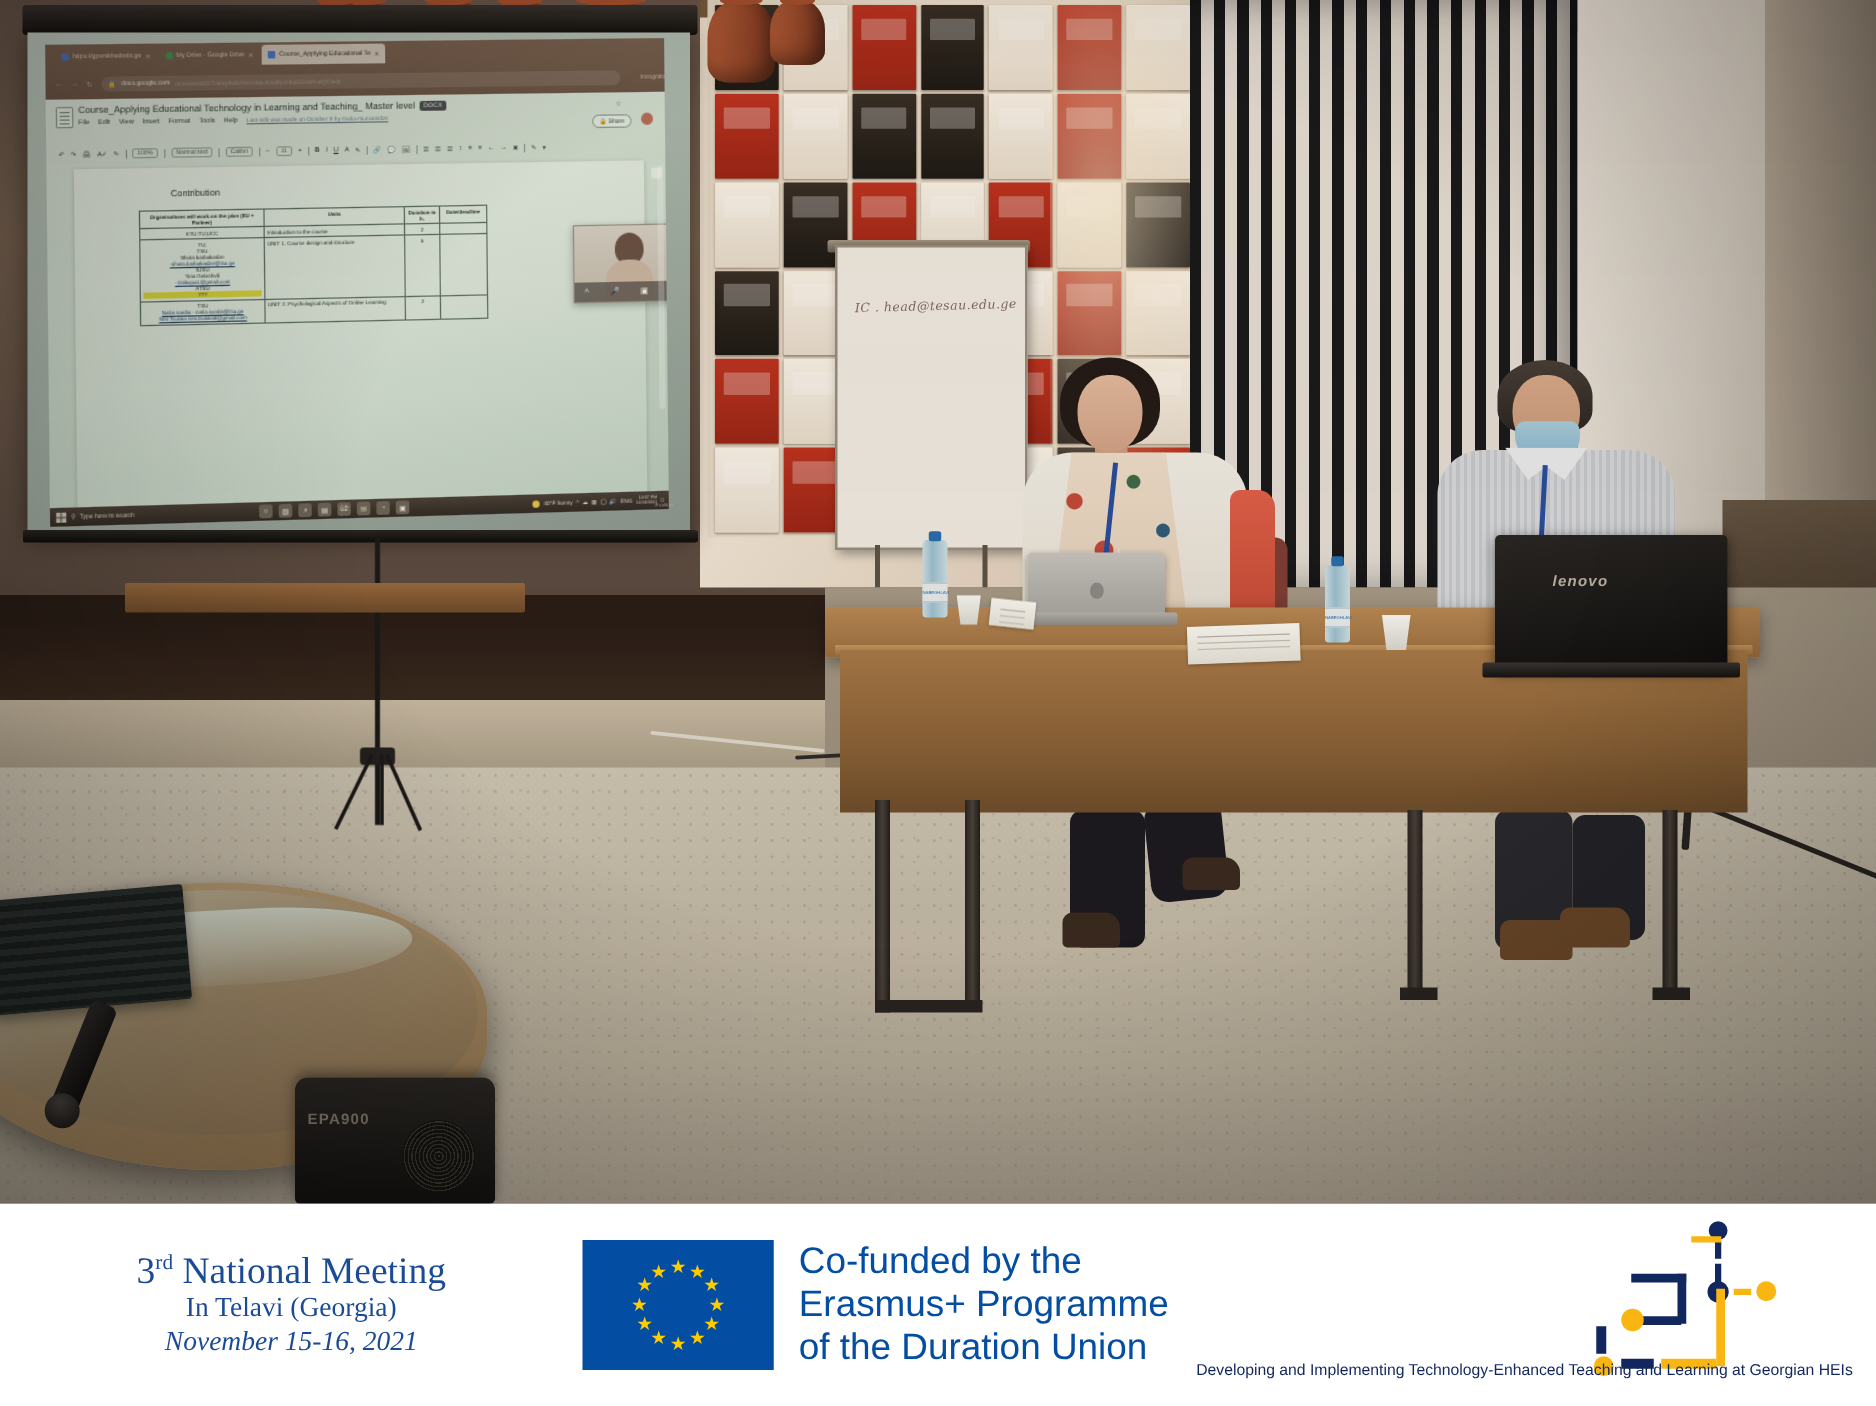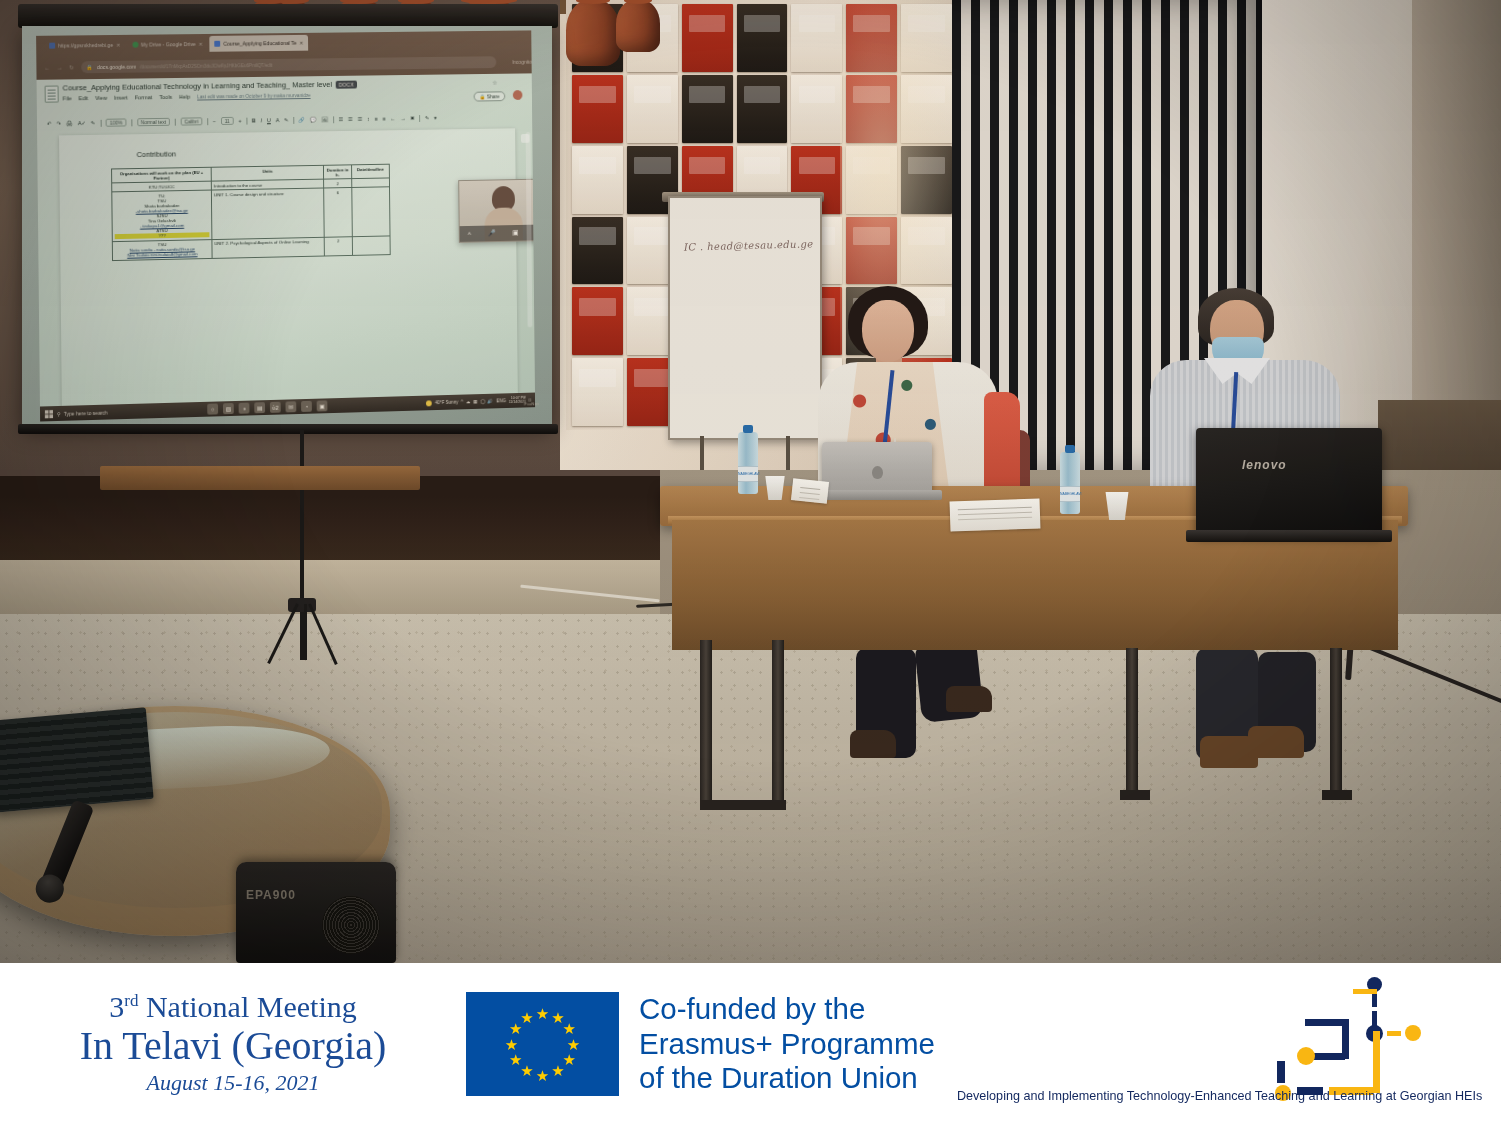--- a/index.html
+++ b/index.html
@@ -295,21 +295,21 @@
     background:radial-gradient(ellipse at 52% 42%,rgba(0,0,0,0) 45%,rgba(0,0,0,.34) 100%);}
   .warmcast{position:absolute;left:0;top:0;width:1501px;height:963px;pointer-events:none;
     background:linear-gradient(180deg,rgba(120,80,40,.10),rgba(60,40,20,.06));mix-blend-mode:multiply;}
 
   
   .banner{position:absolute;left:0;top:963px;width:1501px;height:162px;background:#fff;
     display:flex;align-items:center;}
   .b-left{width:466px;text-align:center;color:#1b4b96;font-family:"Liberation Serif",serif;}
   .b-left .l1{font-size:30px;line-height:1.12;}
   .b-left .l1 sup{font-size:17px;}
-  .b-left .l2{font-size:40px;line-height:1.12;}
+  .b-left .l2{font-size:22px;line-height:1.12;}
   .b-left .l3{font-size:22px;font-style:italic;line-height:1.3;margin-top:1px;}
   .eu{display:flex;align-items:center;gap:20px;}
   .euflag{width:153px;height:104px;background:#034ea2;position:relative;flex:none;}
   .star{position:absolute;width:15px;height:15px;color:#ffcc00;font-size:15px;line-height:15px;
     text-align:center;}
   .eutext{font-size:29.5px;line-height:1.17;color:#034ea2;font-family:"Liberation Sans",sans-serif;white-space:nowrap;}
   .ditech{position:relative;margin-left:18px;width:500px;height:150px;}
   .dt-word{position:absolute;left:6px;top:18px;font-size:84px;font-weight:bold;
     letter-spacing:-3px;font-family:"Liberation Sans",sans-serif;line-height:1;}
   .dt-di{color:#f9b612;}
@@ -707,21 +707,21 @@
 
     <div class="warmcast"></div>
     <div class="vignette"></div>
   </div>
 
   <div class="banner">
 
     <div class="b-left">
       <div class="l1"><span>3</span><sup>rd</sup><span> National Meeting</span></div>
       <div class="l2">In Telavi (Georgia)</div>
-      <div class="l3">August 15-16, 2021</div>
+      <div class="l3">November 15-16, 2021</div>
     </div>
 
     <div class="eu">
       <div class="euflag" id="euflag">
           <span class="star" style="left: 69px; top: 13.5px;">★</span>
           <span class="star" style="left: 84.5px; top: 17.6532px;">★</span>
           <span class="star" style="left: 95.8468px; top: 29px;">★</span>
           <span class="star" style="left: 100px; top: 44.5px;">★</span>
           <span class="star" style="left: 95.8468px; top: 60px;">★</span>
           <span class="star" style="left: 84.5px; top: 71.3468px;">★</span>

